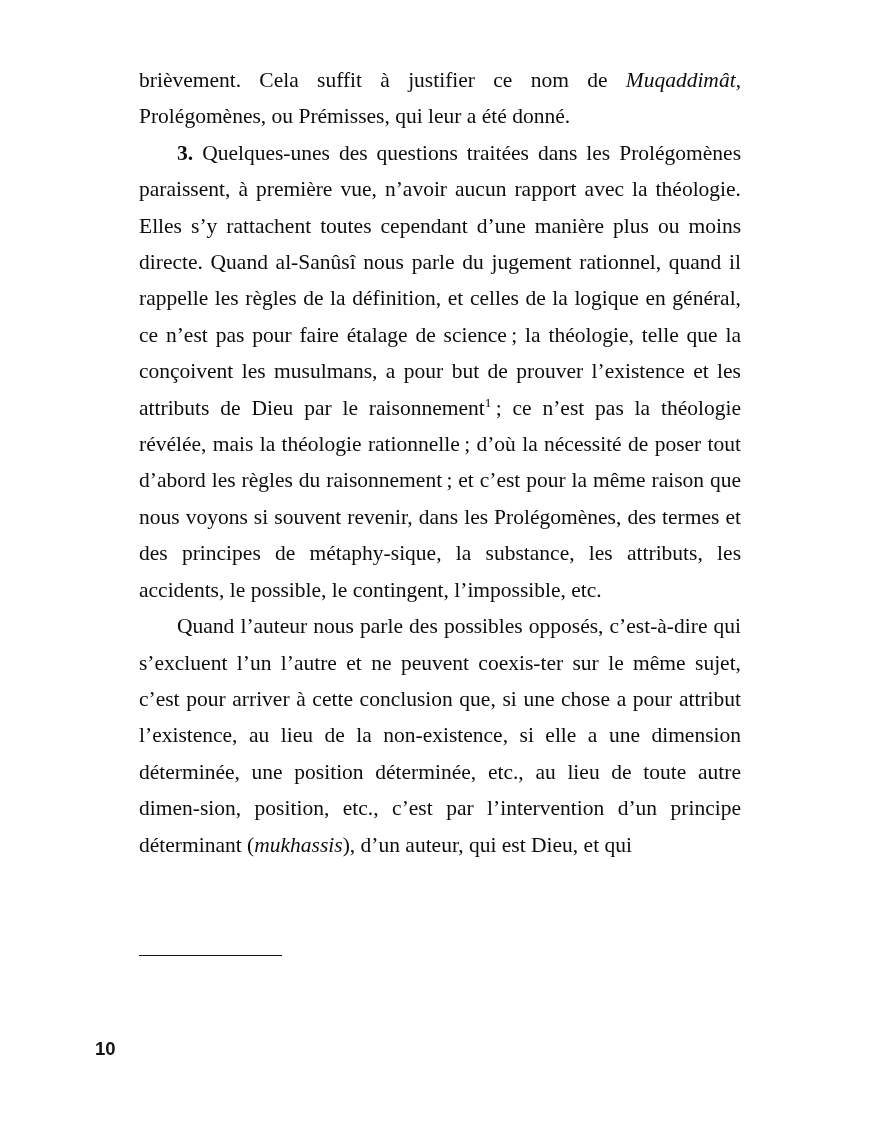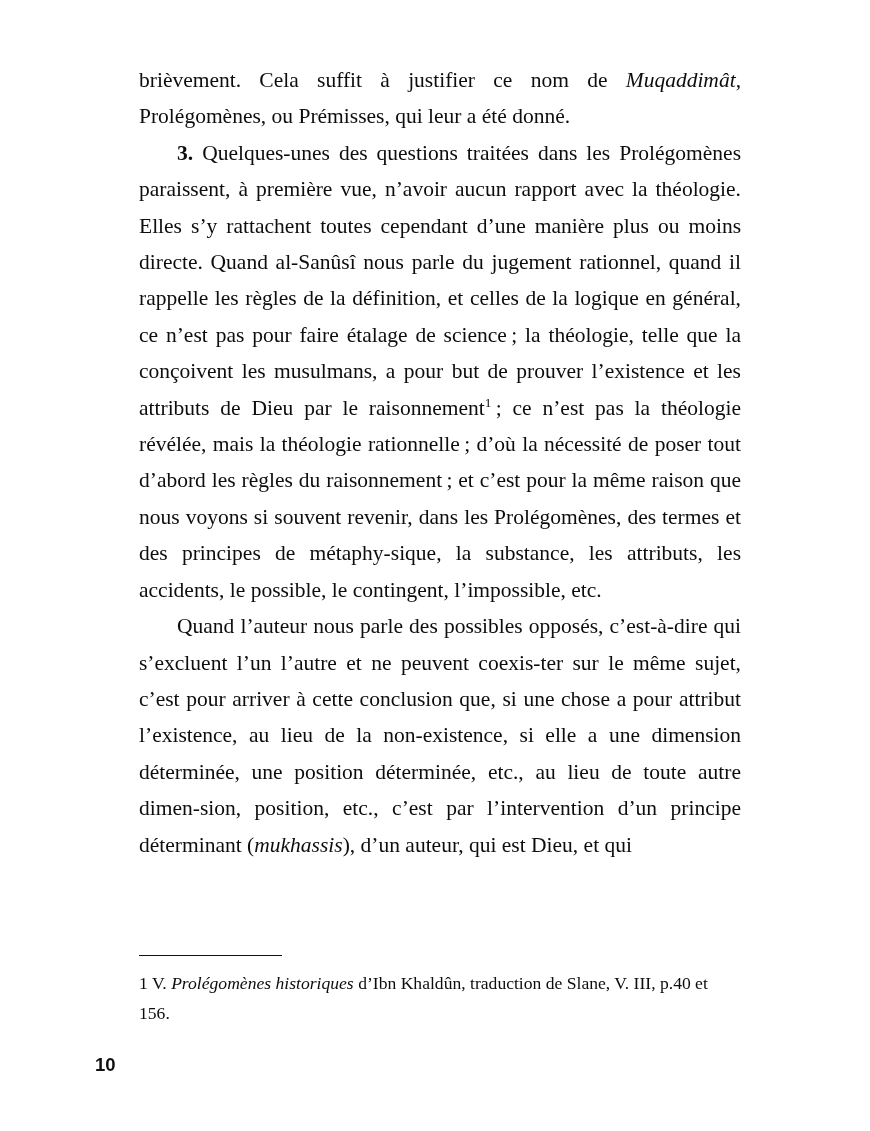--- a/index.html
+++ b/index.html
@@ -71,21 +71,20 @@
     text-align: left;
   }
   .folio {
     position: absolute;
     left: 95px;
     top: 1038px;
     font-family: "Liberation Sans", sans-serif;
     font-weight: bold;
     font-size: 18.5px;
     color: #111;
-    margin-top: 16px;
   }
   .u-underline {
   }
 </style>
 </head>
 <body>
 
 <div class="page">
 
   <div class="text-block">
@@ -100,20 +99,16 @@
     </p>
 
     <p class="indent">
       <span>Quand l’auteur nous parle des possibles opposés, c’est-à-dire qui s’excluent l’un l’autre et ne peuvent coexis-ter sur le même sujet, c’est pour arriver à cette conclusion que, si une chose a pour attribut l’existence, au lieu de la non-existence, si elle a une dimension déterminée, une position déterminée, etc., au lieu de toute autre dimen-sion, position, etc., c’est par l’intervention d’un principe déterminant (</span><i>mukha<span class="u-underline">ss</span>i<span class="u-underline">s</span></i><span>), d’un auteur, qui est Dieu, et qui</span>
     </p>
 
   </div>
 
   <div class="footnote-rule"></div>
 
-  <div class="footnote">
-    <span>1</span>
-    <span>V. </span><i>Prolégomènes historiques</i><span> d’Ibn Khaldûn, traduction de Slane, V. III, p.40 et 156.</span>
-  </div>
 
   <div class="folio">10</div>
 
 </div>
 
 </body></html>

